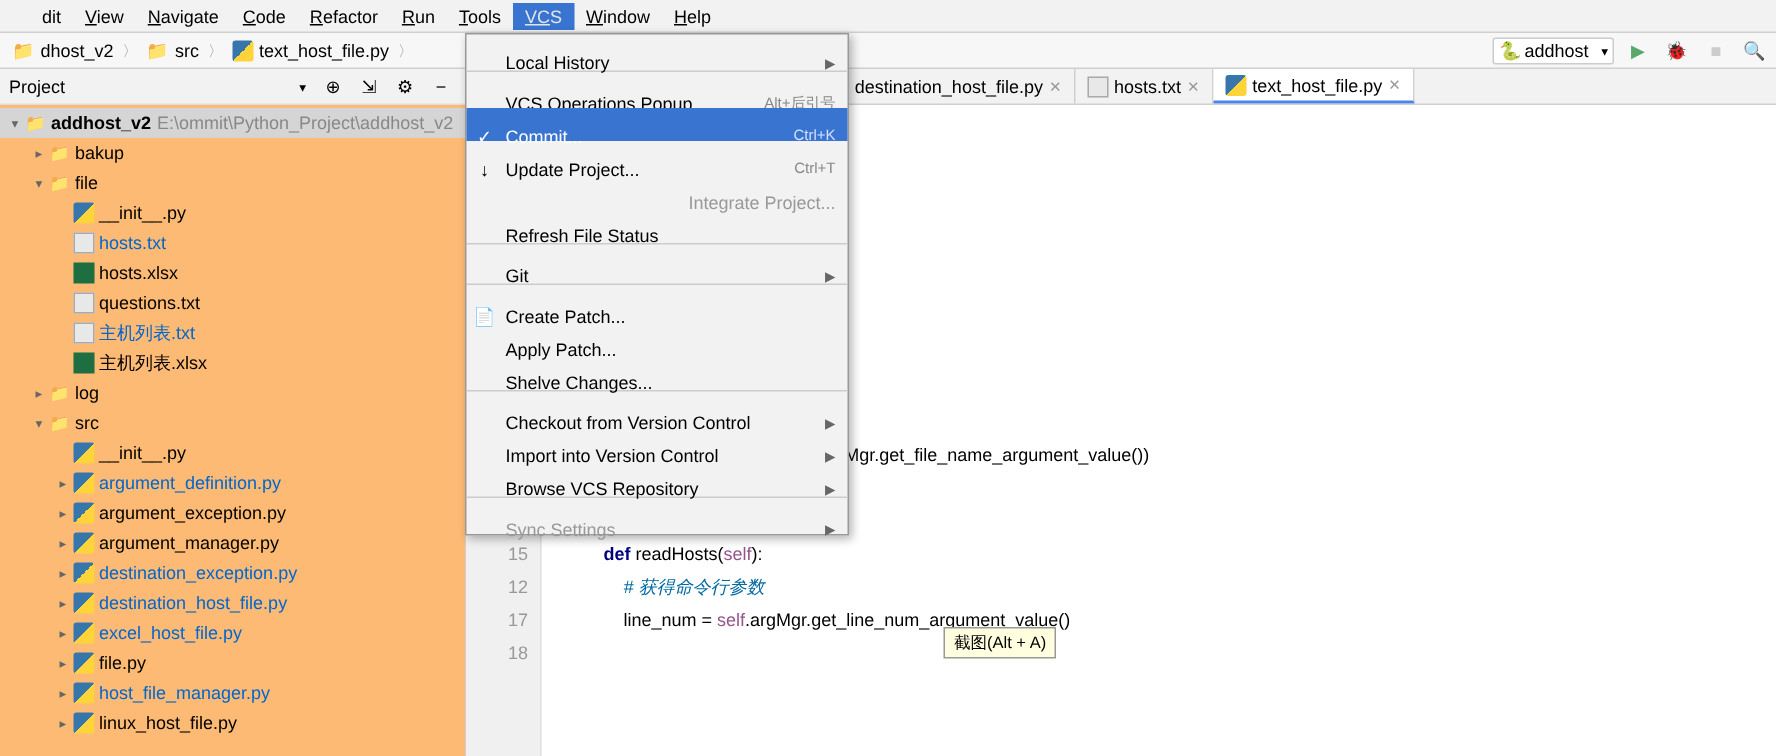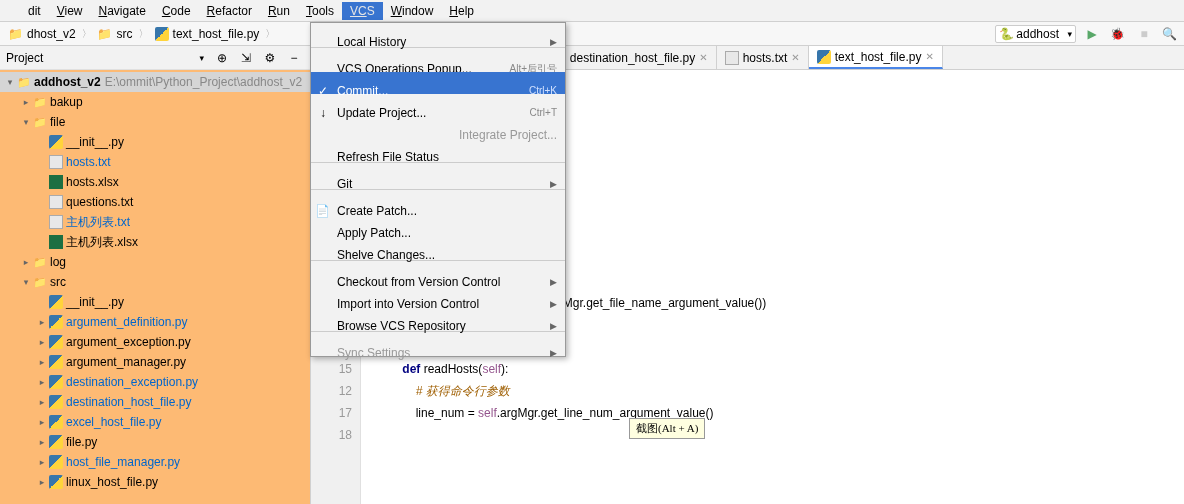--- a/index.html
+++ b/index.html
@@ -37,31 +37,31 @@
 .tab-close { color: #999; font-size: 10px; }
 .editor { flex: 1; display: flex; background: #fff; font-family: "Consolas", monospace; position: relative; }
 .gutter { width: 50px; background: #f0f0f0; color: #999; text-align: right; padding: 2px 8px 0 0; border-right: 1px solid #e0e0e0; }
 .gutter-line { height: 22px; line-height: 22px; }
 .code { flex: 1; padding: 2px 0 0 28px; position: relative; }
 .code-line { height: 22px; line-height: 22px; white-space: pre; }
 .kw { color: #000080; font-weight: bold; }
 .self { color: #94558d; }
 .str { color: #008000; font-weight: bold; }
 .cst { color: #660099; }
-.com { color: #a16207; font-style: italic; }
+.com { color: #0369a1; font-style: italic; }
 .dropdown { position: absolute; left: 310px; top: 22px; width: 256px; background: #f2f2f2; border: 1px solid #999; box-shadow: 2px 2px 6px rgba(0,0,0,0.3); z-index: 100; }
 .dd-item { height: 22px; display: flex; align-items: center; padding: 15px 8px 0 26px; position: relative; cursor: pointer; }
 .dd-item.highlighted { background: #3874d0; color: #fff; }
 .dd-item.disabled { color: #999; justify-content: flex-end; }
 .dd-sep { height: 1px; background: #ccc; margin: 2px 0; }
 .dd-shortcut { margin-left: auto; color: #888; font-size: 10px; }
 .dd-item.highlighted .dd-shortcut { color: #d0e0ff; }
 .dd-arrow { margin-left: auto; font-size: 9px; color: #666; }
 .dd-icon { position: absolute; left: 4px; width: 16px; text-align: center; }
-.tooltip { position: absolute; background: #ffffe0; border: 1px solid #999; padding: 2px 6px; font-size: 11px; font-family: Liberation Serif, serif; }
+.tooltip { position: absolute; background: #ffffe0; border: 1px solid #999; padding: 2px 6px; font-size: 11px; }
 .ficon { width: 14px; height: 14px; display: inline-block; }
 .folder-ico::before { content: "📁"; font-size: 11px; }
 .py-ico { background: linear-gradient(135deg,#3776ab 50%,#ffd43b 50%); border-radius: 2px; }
 .txt-ico { background: #e8e8e8; border: 1px solid #aaa; }
 .xlsx-ico { background: #1d6f42; }
 .run-ico { color: #59a869; }
 .bug-ico { color: #cc5555; }
 .search-ico { color: #888; }
 </style>
 </head>

